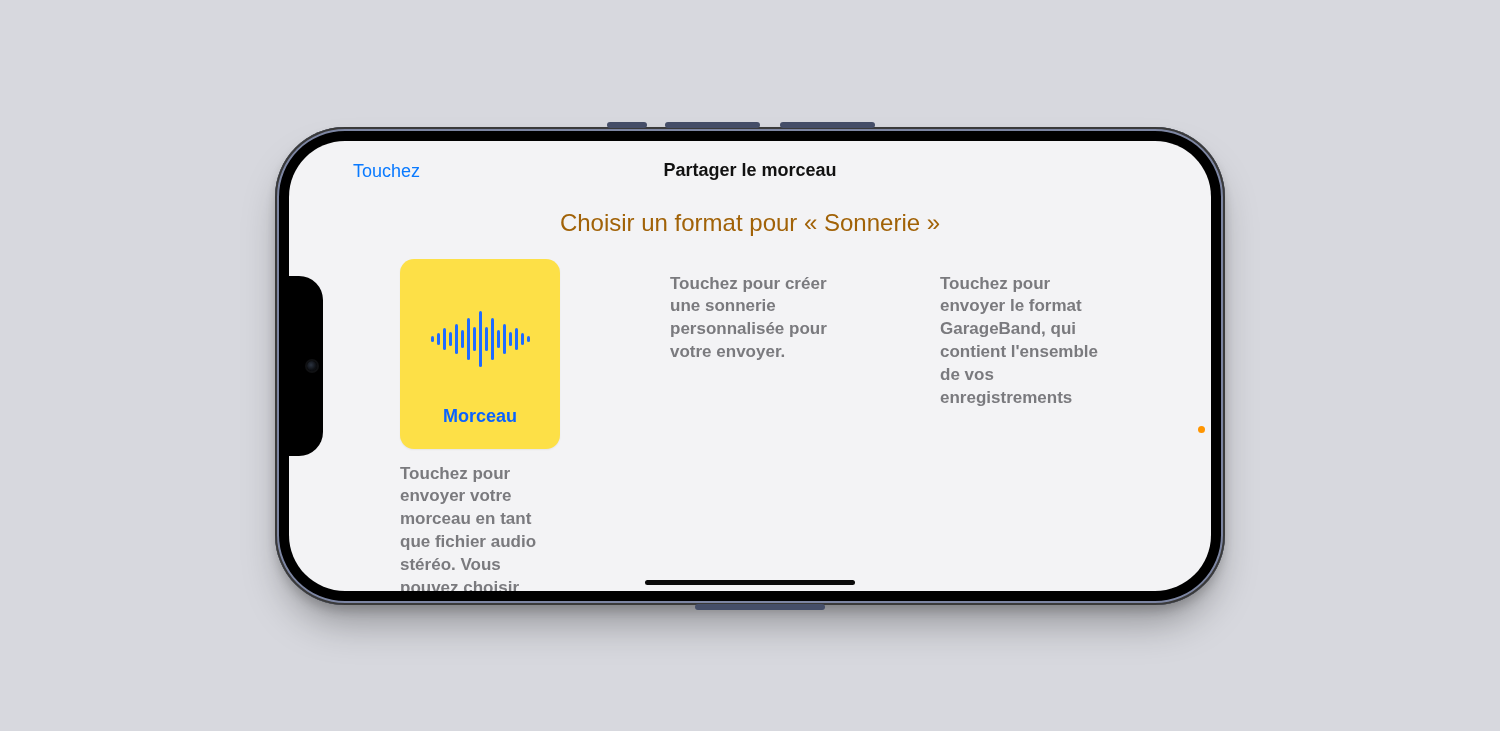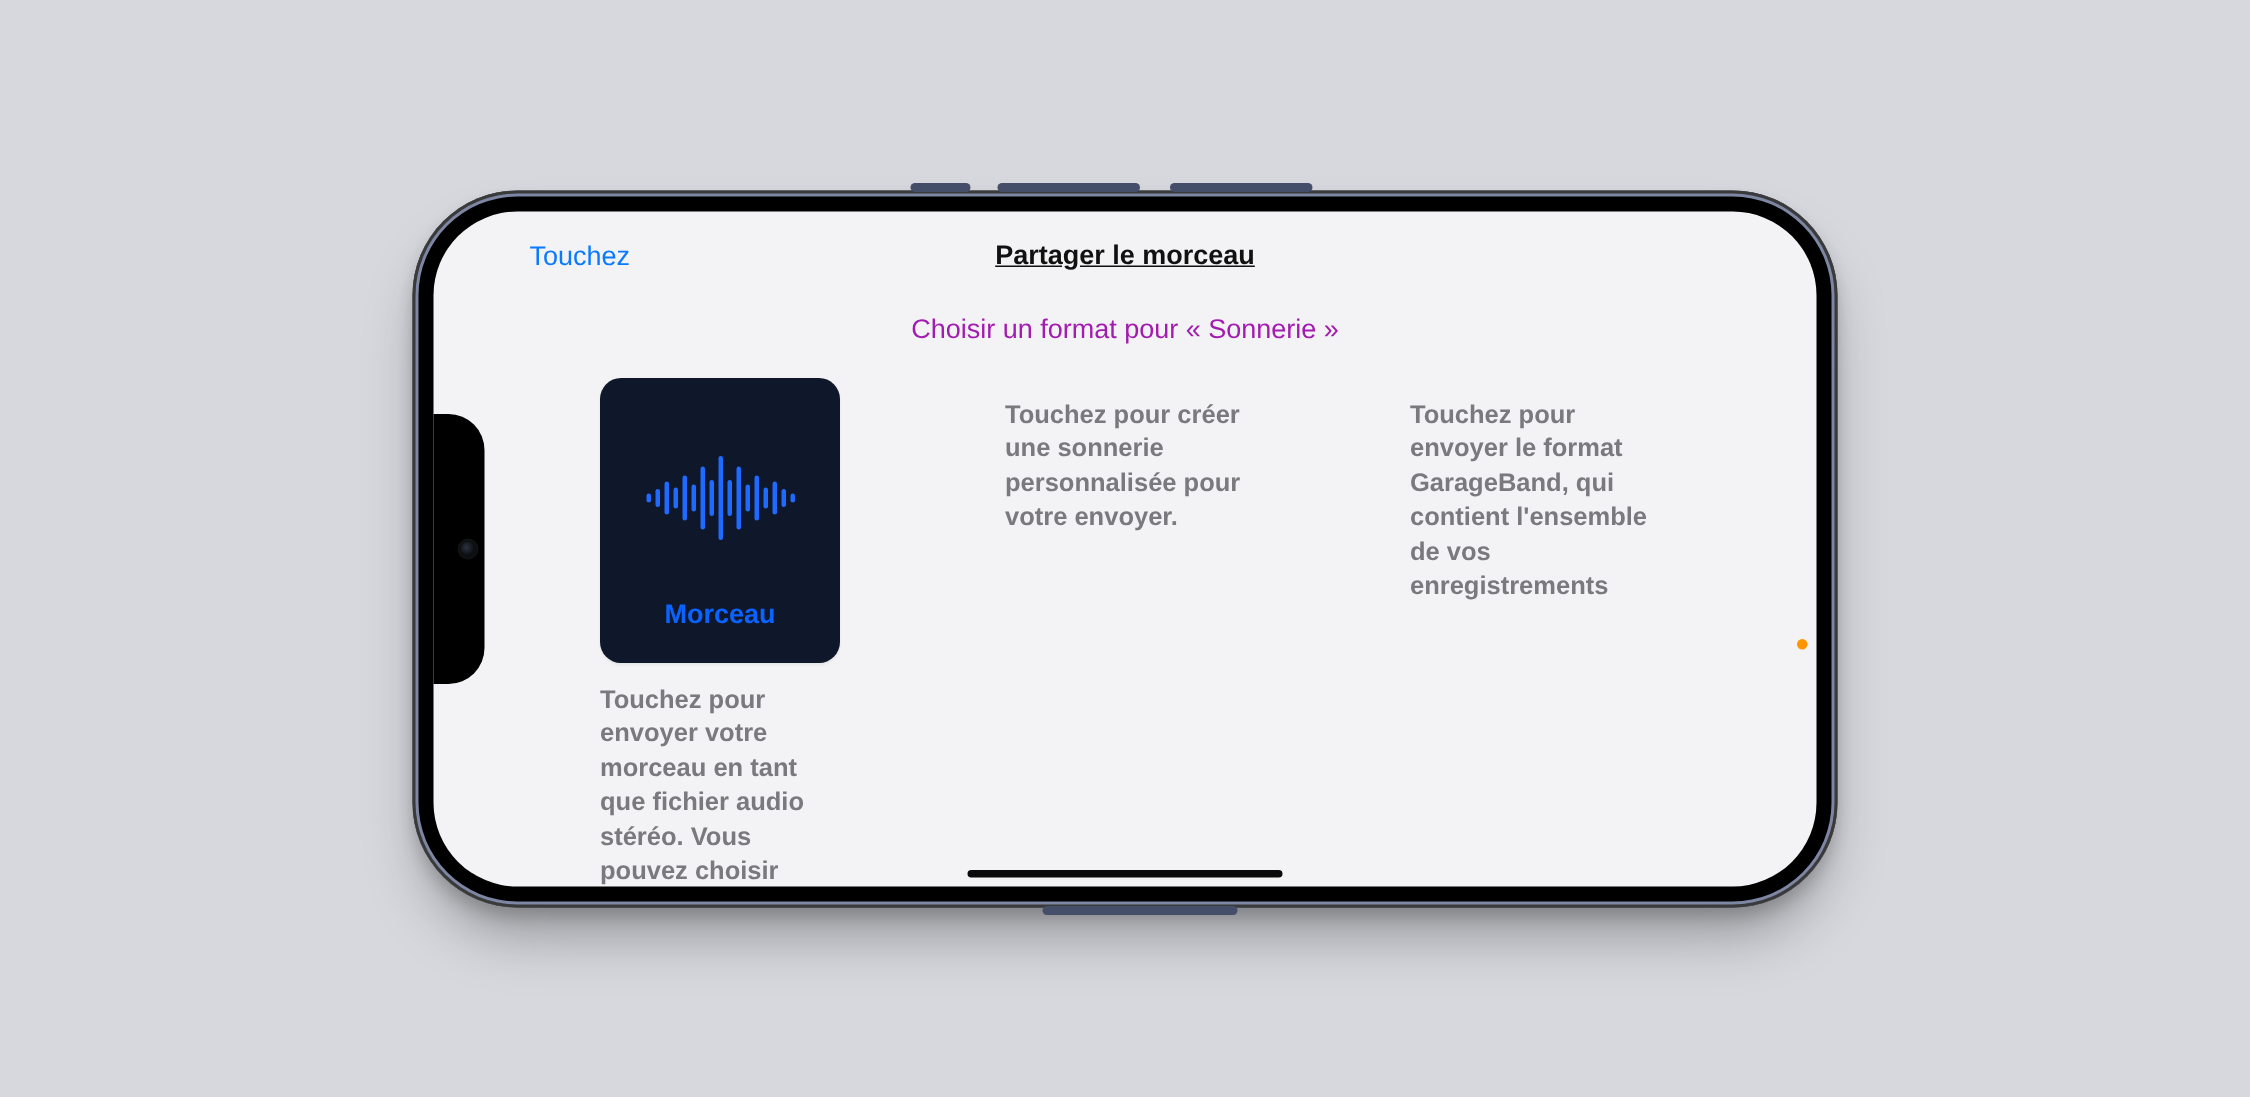--- a/index.html
+++ b/index.html
@@ -88,36 +88,36 @@
       position:relative;
       height:40px;
       display:flex; align-items:center; justify-content:center;
       padding:0 56px;
     }
     .nav .cancel{
       position:absolute; left:64px; top:50%; transform:translateY(-50%);
       color:#0a7aff; font-size:18px; font-weight:400; cursor:pointer;
     }
     .nav .title{
-      color:#111; font-size:18px; font-weight:600;text-decoration:underline;
+      color:#111; font-size:18px; font-weight:600;
     }
 
     .subtitle{
       text-align:center; margin-top:18px;
-      color:#a21caf; font-size:18px; font-weight:400;
+      color:#a16207; font-size:24px; font-weight:400;
     }
 
     .cards{
       display:flex; justify-content:center; gap:110px;
       margin-top:22px; padding:0 60px;
     }
     .col{ width:160px; display:flex; flex-direction:column; align-items:stretch; }
     .card{
       width:160px; height:190px;
-      background:#0f172a; border-radius:14px;
+      background:#fde047; border-radius:14px;
       box-shadow: 0 1px 2px rgba(0,0,0,0.06);
       display:flex; flex-direction:column; align-items:center; 
       padding:18px 8px 22px;
       cursor:pointer;
     }
     .card .icon-wrap{
       flex:1; display:flex; align-items:center; justify-content:center;
       width:100%;
     }
     .card .icon-wrap svg{ width:78px; height:78px; }

